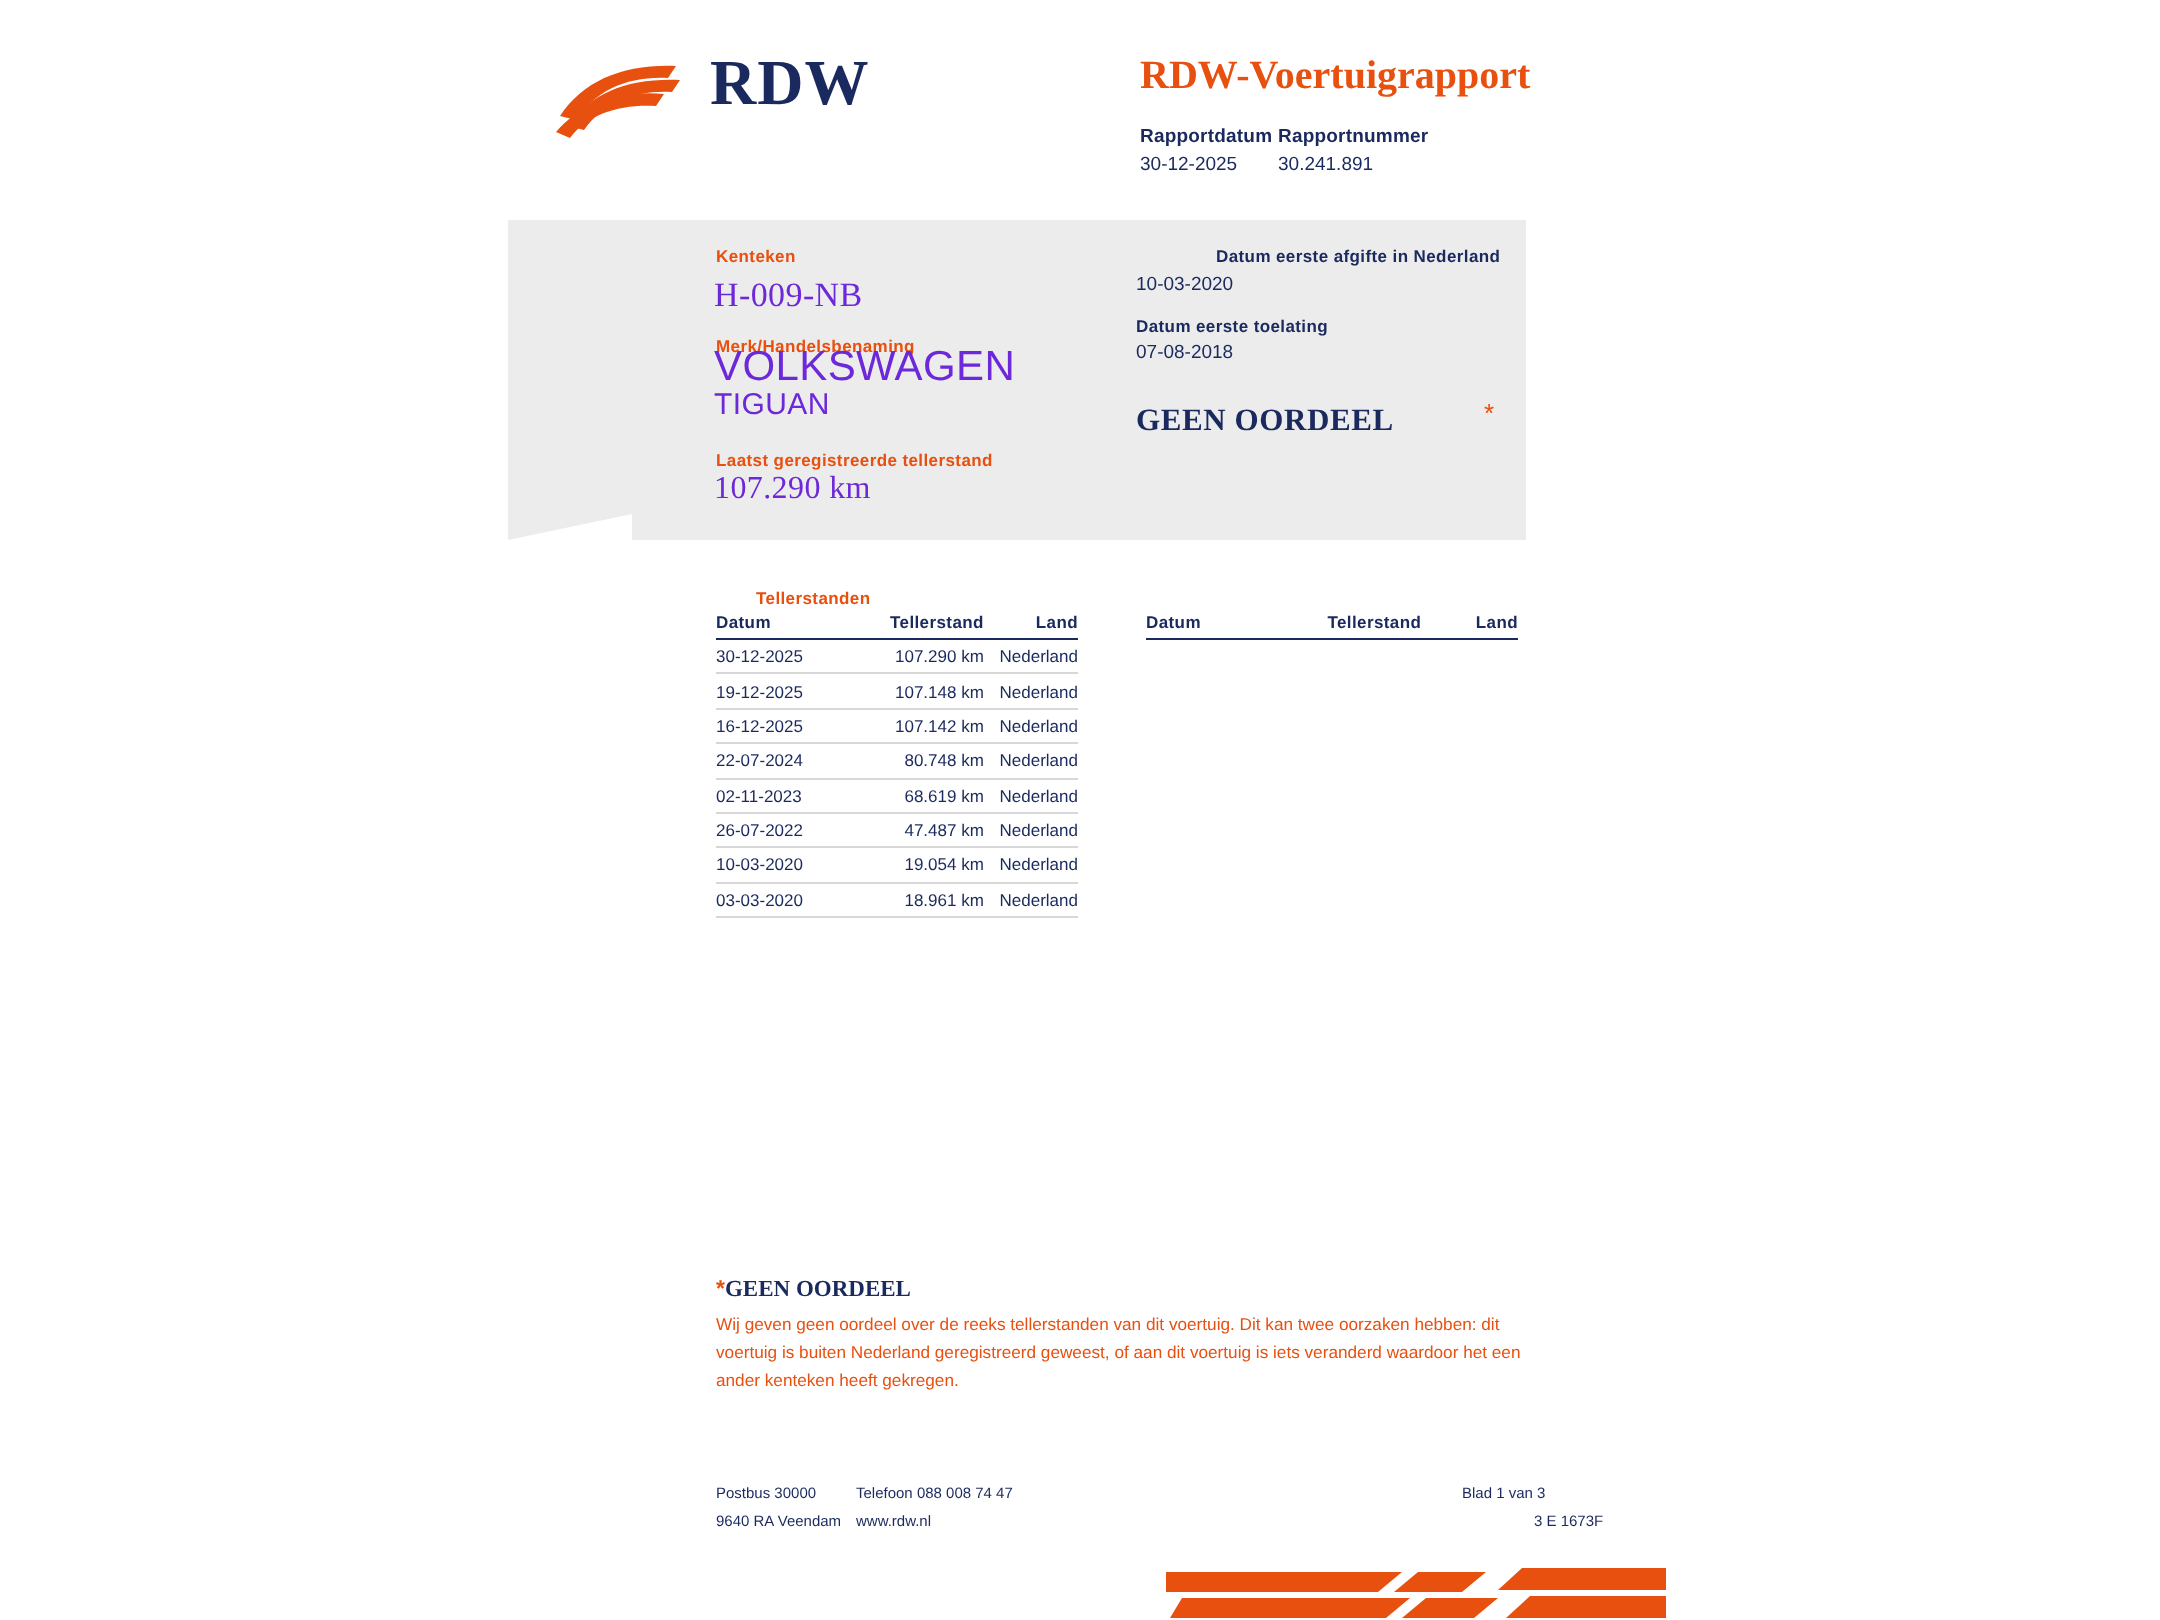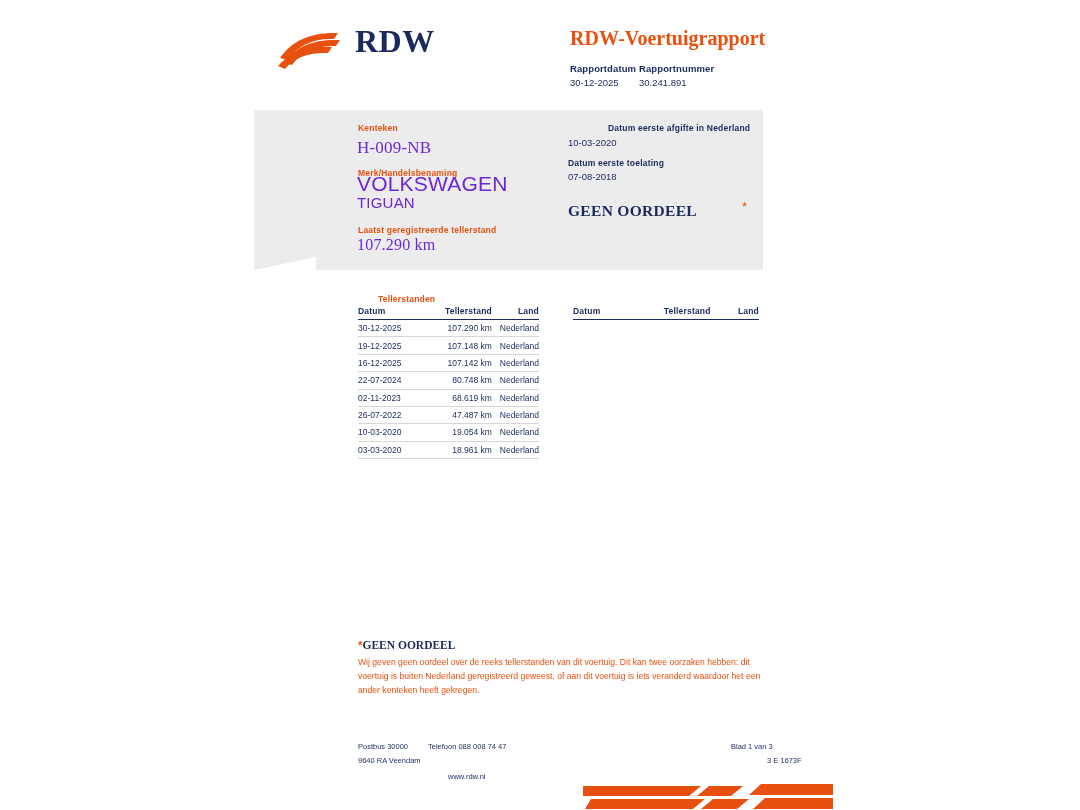--- a/index.html
+++ b/index.html
@@ -210,21 +210,21 @@
 
   
   .foot {
     position: absolute;
     font-size: 7.5px;
     color: #1b2a5e;
   }
   #foot-a1 { left: 358px; top: 742px; }
   #foot-a2 { left: 358px; top: 756px; }
   #foot-b1 { left: 428px; top: 742px; }
-  #foot-b2 { left: 448px; top: 756px; margin-top: 16px; }
+  #foot-b2 { left: 428px; top: 756px; }
   #foot-c1 { left: 731px; top: 742px; }
   #foot-c2 { left: 747px; top: 756px; padding-left: 20px; }
 
   
   .bottom-art {
     position: absolute;
     left: 583px;
     top: 782px;
     width: 250px;
     height: 28px;

